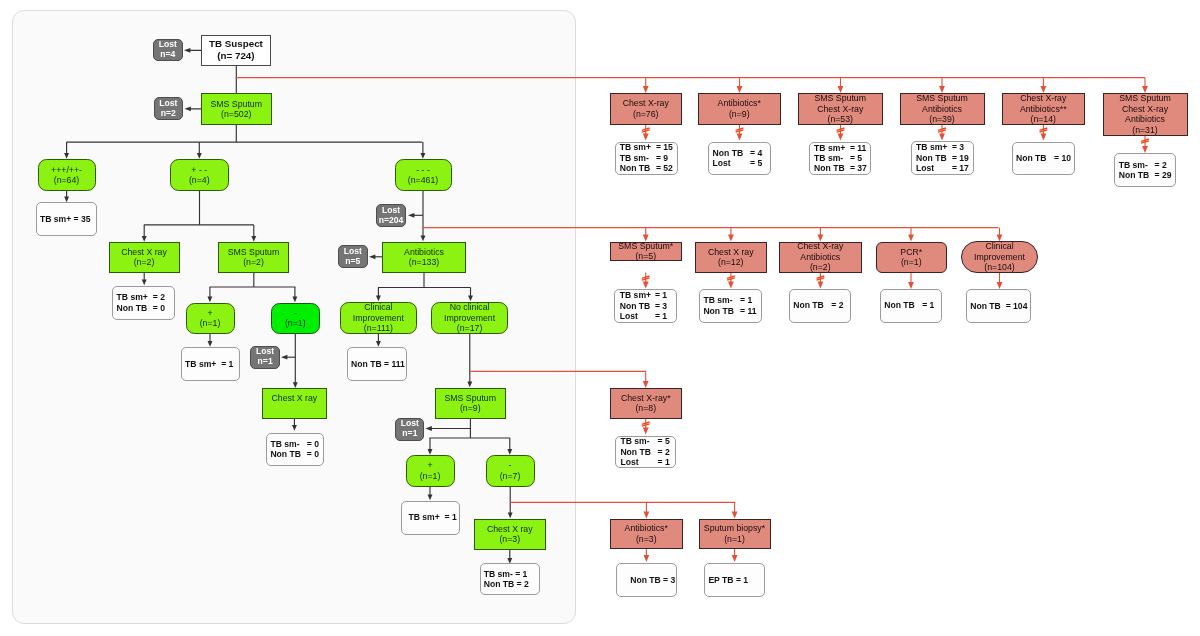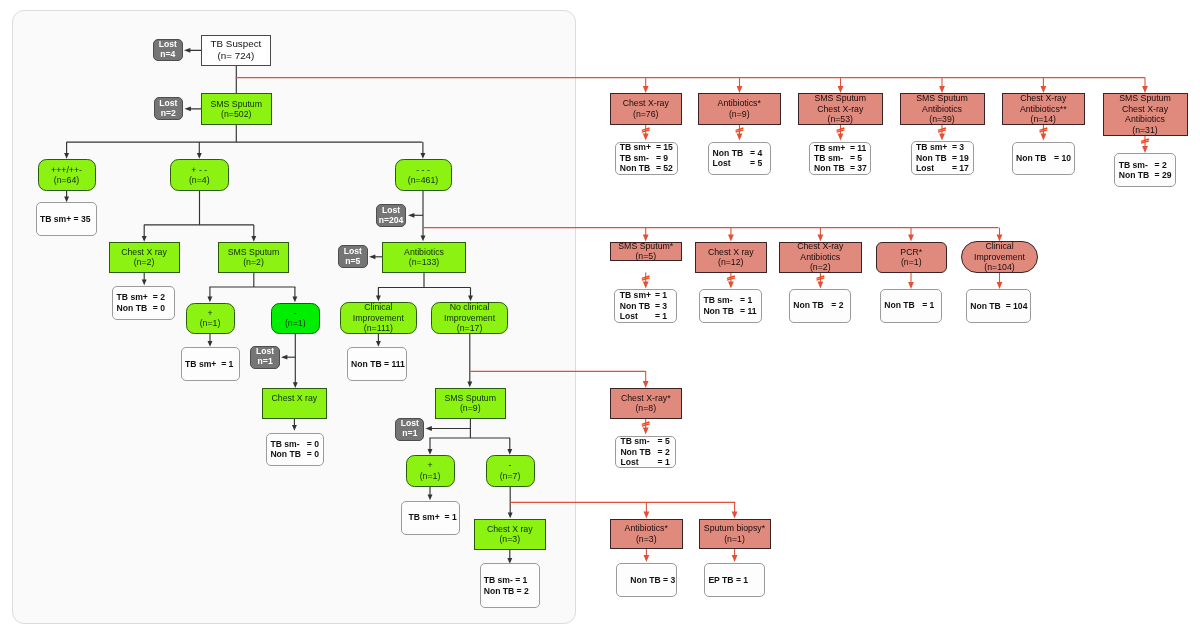--- a/index.html
+++ b/index.html
@@ -13,21 +13,21 @@
   .node{position:absolute;box-sizing:border-box;display:flex;flex-direction:column;
     align-items:center;justify-content:center;text-align:center;white-space:nowrap;}
   .node .ln{display:block;line-height:10.5px;}
   .green{background:#8cf211;border:1.5px solid #2a5c0c;color:#0c2d06;font-size:8.75px;}
   .green2{background:#00ee00;border:1.5px solid #17591a;color:#05300a;font-size:8.75px;}
   .pink{background:#e08a7e;border:1.5px solid #392324;color:#1a0b0b;font-size:8.75px;}
   .grey{background:#757575;border:1.1px solid #4d4d4d;border-radius:5px;color:#ffffff;font-weight:bold;font-size:8.6px;}
   .grey .ln{line-height:9.9px;}
   .white{background:#fdfdfd;border:1.3px solid #9b9b9b;border-radius:5px;color:#111111;
     font-weight:bold;font-size:8.6px;}
-  .whitebold{background:#ffffff;border:1.6px solid #484848;color:#111111;font-weight:normal;font-size:9.8px;}
+  .whitebold{background:#ffffff;border:1.6px solid #484848;color:#111111;font-weight:bold;font-size:9.8px;}
   .whitebold .ln{line-height:12.2px;}
   .rnd{border-radius:8.5px;}
   .pill{border-radius:16px;}
   .resbox{align-items:flex-start;justify-content:center;text-align:left;}
   .resrow{display:flex;line-height:10.4px;white-space:pre;}
   .resrow .k{display:inline-block;flex:0 0 auto;text-align:left;}
   .resrow .v{display:inline-block;flex:0 0 auto;text-align:left;}
 </style>
 </head>
 <body>
@@ -281,21 +281,21 @@
         <span class="ln">-</span>
         <span class="ln">(n=7)</span>
       </div>
       <div class="node white resbox" style="left: 400.5px; top: 500.5px; width: 59px; height: 34px; padding-left: 7px;">
         <div class="resrow"><span class="k">TB sm+  = 1</span><span class="v"></span></div>
       </div>
       <div class="node green" style="left: 474px; top: 518.5px; width: 71.5px; height: 31.5px;">
         <span class="ln">Chest X ray</span>
         <span class="ln">(n=3)</span>
       </div>
-      <div class="node white resbox" style="left: 479.6px; top: 563.3px; width: 60.7px; height: 45px; padding-left: 3.1px;">
+      <div class="node white resbox" style="left: 479.6px; top: 563.3px; width: 60.7px; height: 32px; padding-left: 3.1px;">
         <div class="resrow"><span class="k">TB sm- = 1</span><span class="v"></span></div>
         <div class="resrow"><span class="k">Non TB = 2</span><span class="v"></span></div>
       </div>
       <div class="node pink" style="left: 610px; top: 93px; width: 71.5px; height: 31.5px;">
         <span class="ln">Chest X-ray</span>
         <span class="ln">(n=76)</span>
       </div>
       <div class="node white resbox" style="left: 614.5px; top: 141.5px; width: 63.2px; height: 33.2px; padding-left: 4.2px;">
         <div class="resrow"><span class="k" style="width: 36.2px;">TB sm+</span><span class="v">= 15</span></div>
         <div class="resrow"><span class="k" style="width: 36.2px;">TB sm-</span><span class="v">= 9</span></div>

